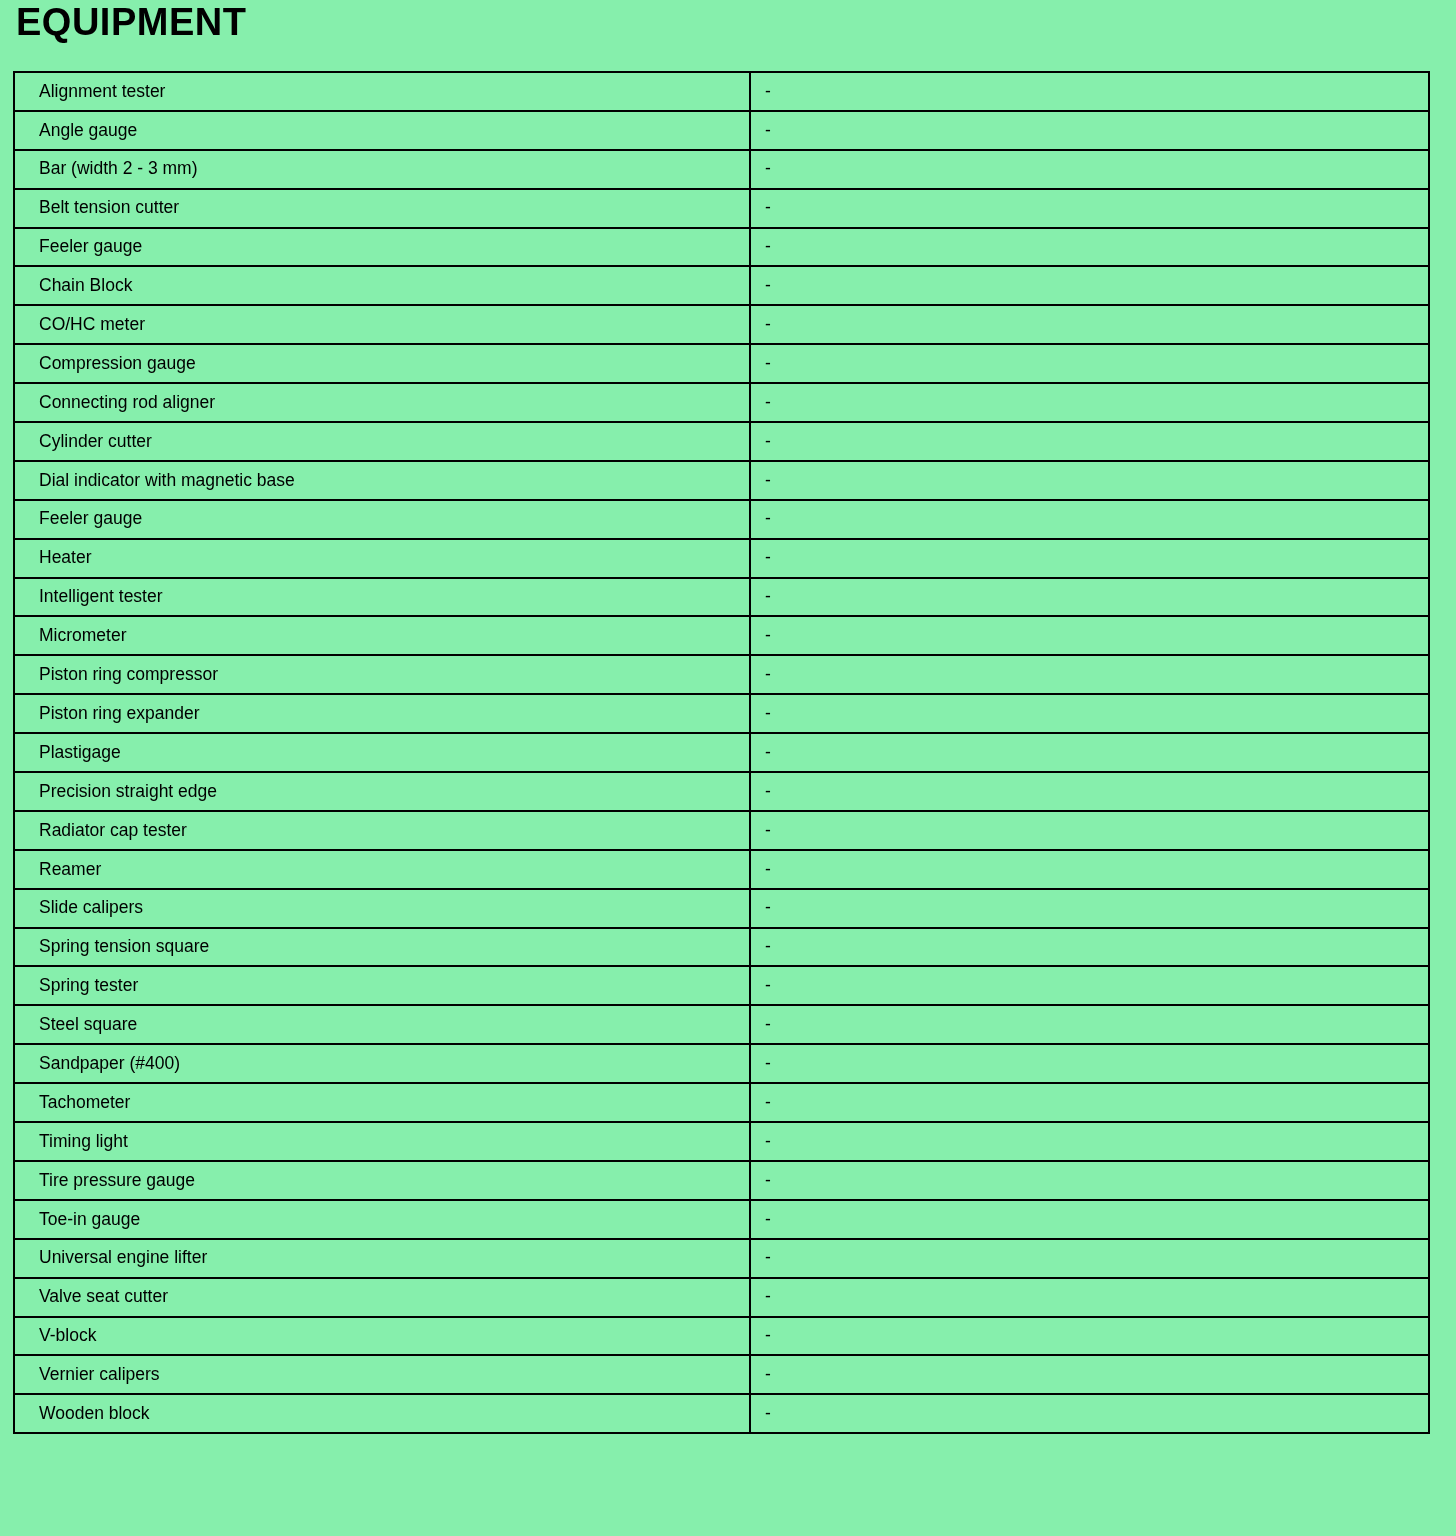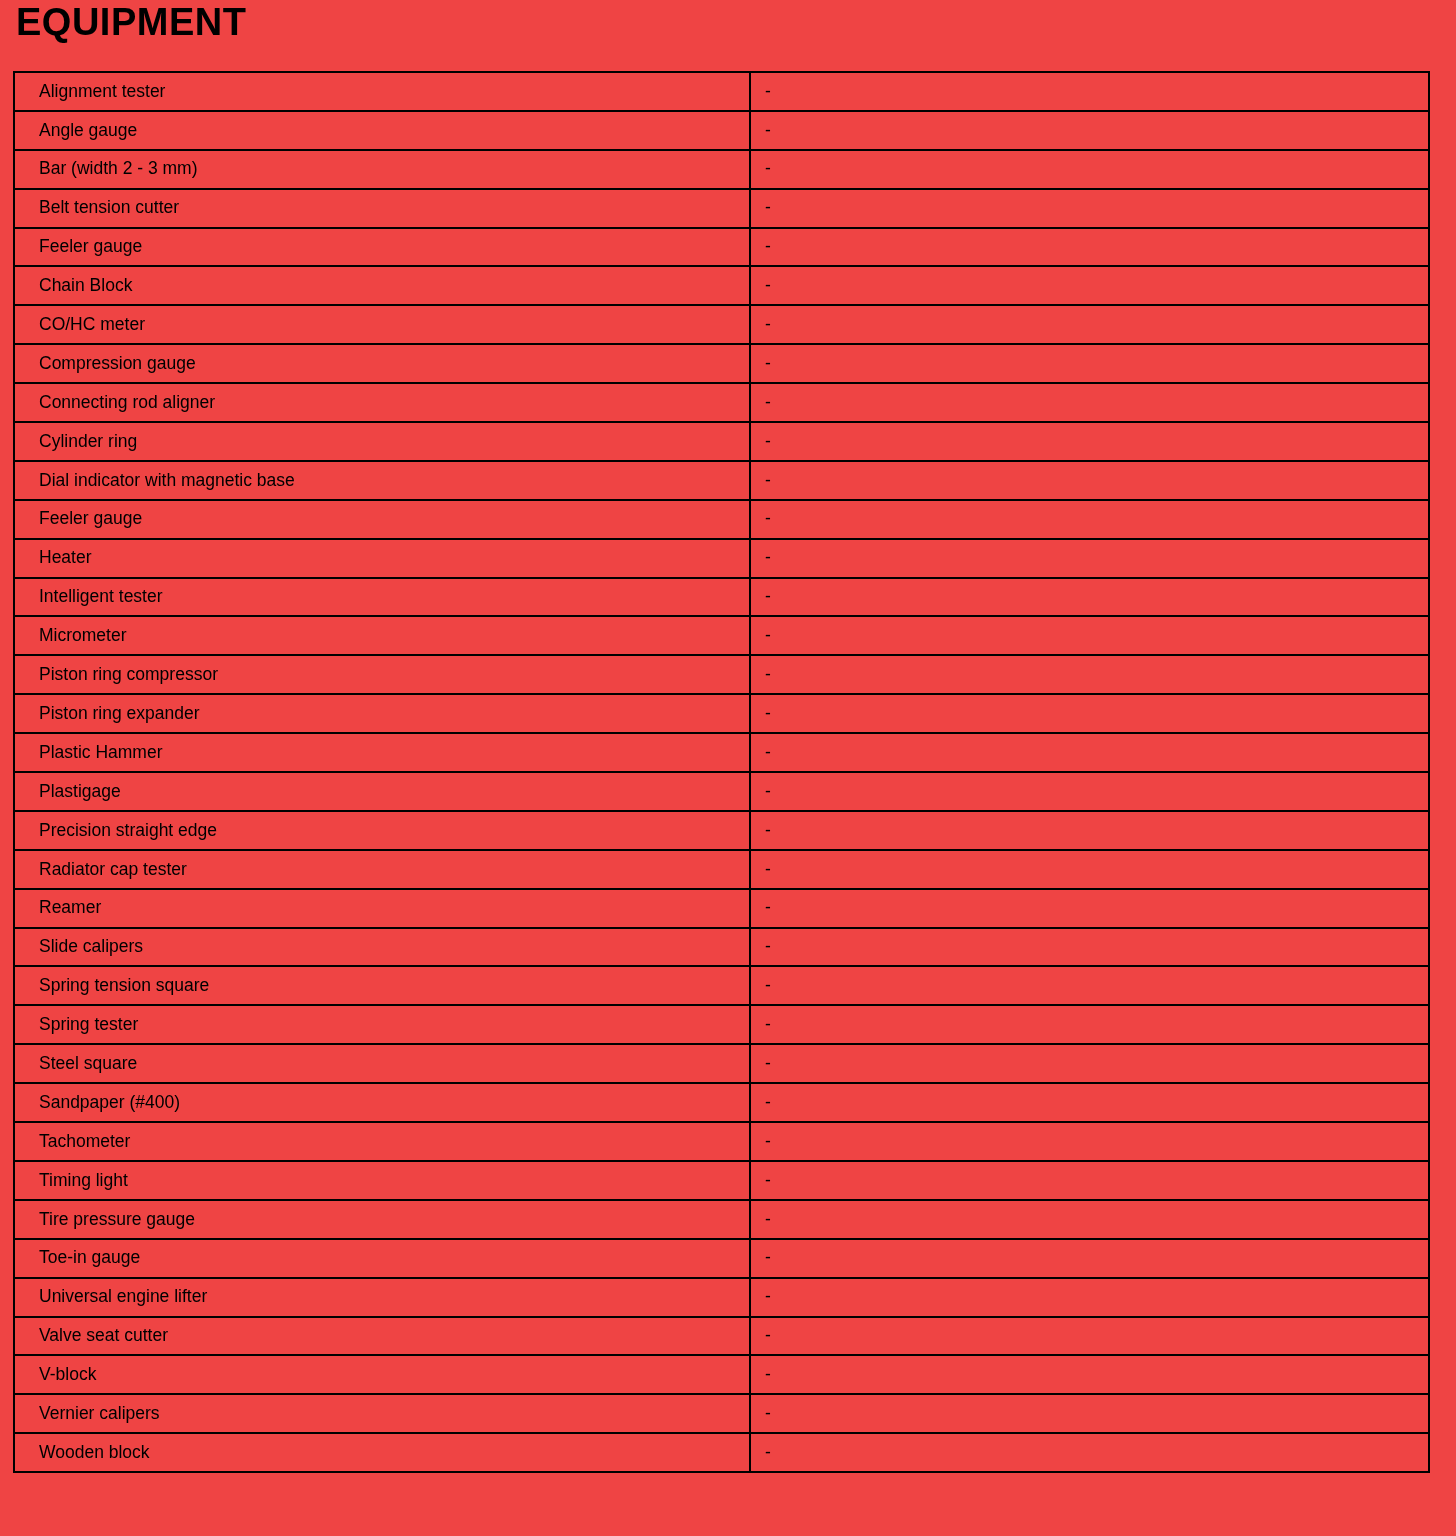--- a/index.html
+++ b/index.html
@@ -6,21 +6,21 @@
     margin: 0;
     padding: 0;
     background: #ffffff;
     color: #000000;
     font-family: "Liberation Sans", sans-serif;
   }
   .page {
     position: relative;
     width: 1456px;
     height: 1536px;
-    background: #ef4444;
+    background: #86efac;
     overflow: hidden;
   }
   .page-title {
     position: absolute;
     top: 0px;
     left: 16px;
     margin: 0;
     font-size: 38px;
     line-height: 44px;
     font-weight: bold;
@@ -91,21 +91,21 @@
         </tr>
         <tr>
           <td class="name-cell">Compression gauge</td>
           <td class="value-cell">-</td>
         </tr>
         <tr>
           <td class="name-cell">Connecting rod aligner</td>
           <td class="value-cell">-</td>
         </tr>
         <tr>
-          <td class="name-cell">Cylinder ring</td>
+          <td class="name-cell">Cylinder cutter</td>
           <td class="value-cell">-</td>
         </tr>
         <tr>
           <td class="name-cell">Dial indicator with magnetic base</td>
           <td class="value-cell">-</td>
         </tr>
         <tr>
           <td class="name-cell">Feeler gauge</td>
           <td class="value-cell">-</td>
         </tr>
@@ -120,24 +120,20 @@
         <tr>
           <td class="name-cell">Micrometer</td>
           <td class="value-cell">-</td>
         </tr>
         <tr>
           <td class="name-cell">Piston ring compressor</td>
           <td class="value-cell">-</td>
         </tr>
         <tr>
           <td class="name-cell">Piston ring expander</td>
-          <td class="value-cell">-</td>
-        </tr>
-        <tr>
-          <td class="name-cell">Plastic Hammer</td>
           <td class="value-cell">-</td>
         </tr>
         <tr>
           <td class="name-cell">Plastigage</td>
           <td class="value-cell">-</td>
         </tr>
         <tr>
           <td class="name-cell">Precision straight edge</td>
           <td class="value-cell">-</td>
         </tr>

